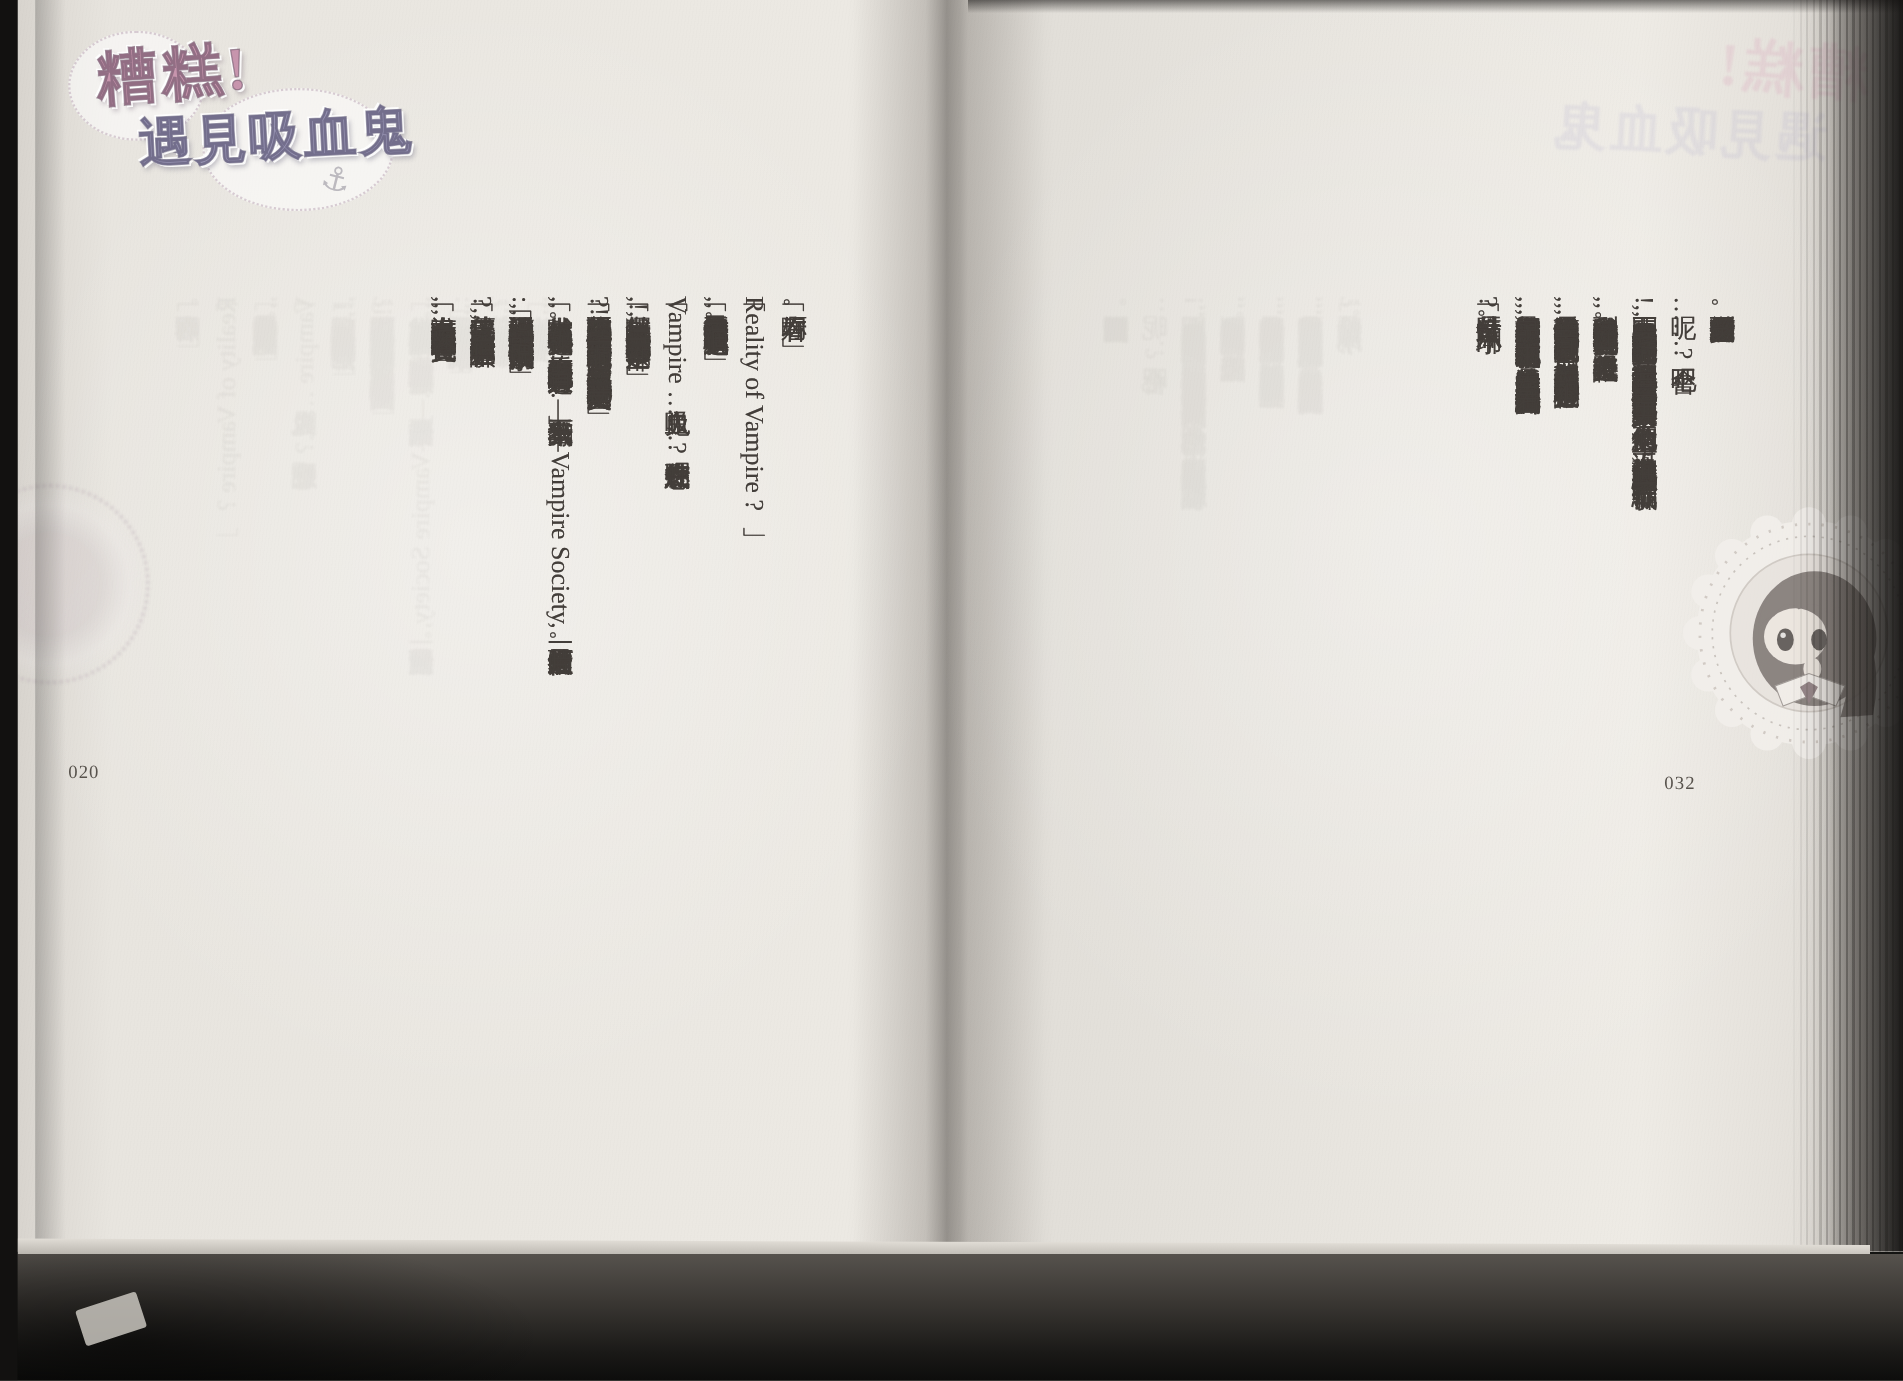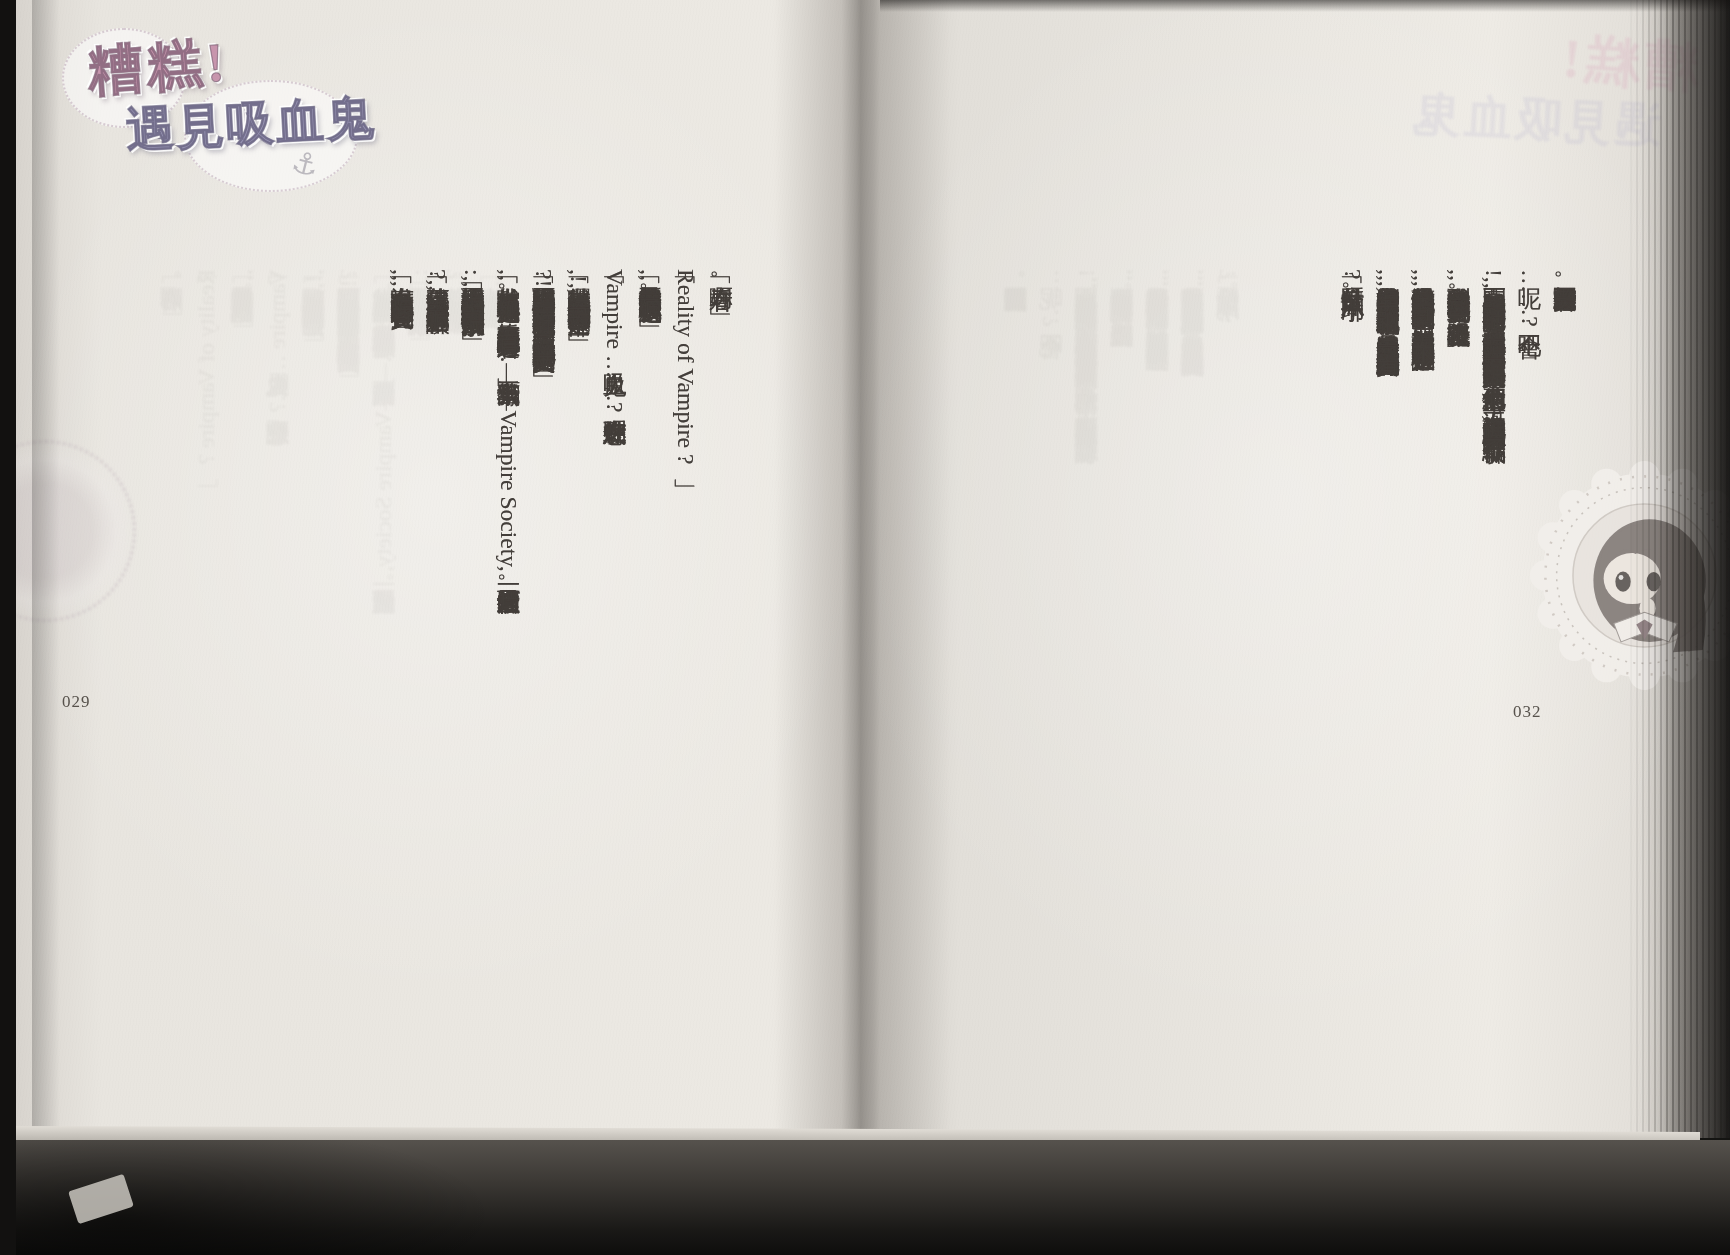--- a/index.html
+++ b/index.html
@@ -118,21 +118,21 @@
         <p>「這是我這學期要做的報告題目,老師說可以隨意選,我就選了這個。」</p>
         <p>「Vampire 吸血鬼……妳到底在想什麼呀?」</p>
         <p>「就想做囉,妳看看嘛!這些都是我從網路上找到的資料,而且只有一部分而已,還不是全部。」</p>
         <p>「妳不覺得很無聊嗎?看起來就是一些杜撰的事情!根本不值得調查,更不能寫成報告交給老師。這只是流傳不廣的鬼故事罷了!」小琳看著她手中的資料說道,「更何況還全是英文。」</p>
         <p>「當然啦,但不管怎麼樣,我覺得這個題目很神秘。妳看,這些資料很詳細地講述了吸血鬼的來源,還有妳看這一頁……」我翻出第十三頁——Vampire Society,裡面是一名男子被釘上釘子的圖片。</p>
         <p>我繼續滔滔不絕地說:「這網站上說吸血鬼是真的存在,而且網站裡還有關於不同種類的吸血鬼的詳細資料,包括從吸血鬼的牙齒辨別,以及傳宗接代的情況。」</p>
         <p>「傳宗接代?」小琳看了一眼資料,「妳別告訴我,妳全都讀過了喔?」</p>
         <p>「沒有啦,我也只是翻著看而已,我不知道我理解得對不對啊,但我覺得有些資</p>
       </div>
 
-      <div class="pagenum pn-left">029</div>
+      <div class="pagenum pn-left">020</div>
     </div>
 
     <div class="page page-right">
       <div class="ghost-logo">
         <div class="logo-l1">糟糕!</div>
         <div class="logo-l2">遇見吸血鬼</div>
       </div>
 
       <div class="vtext ghost-copy" aria-hidden="true">
         <p>我看到老媽偷偷對著艾姆莉亞的老爸微笑。</p>

